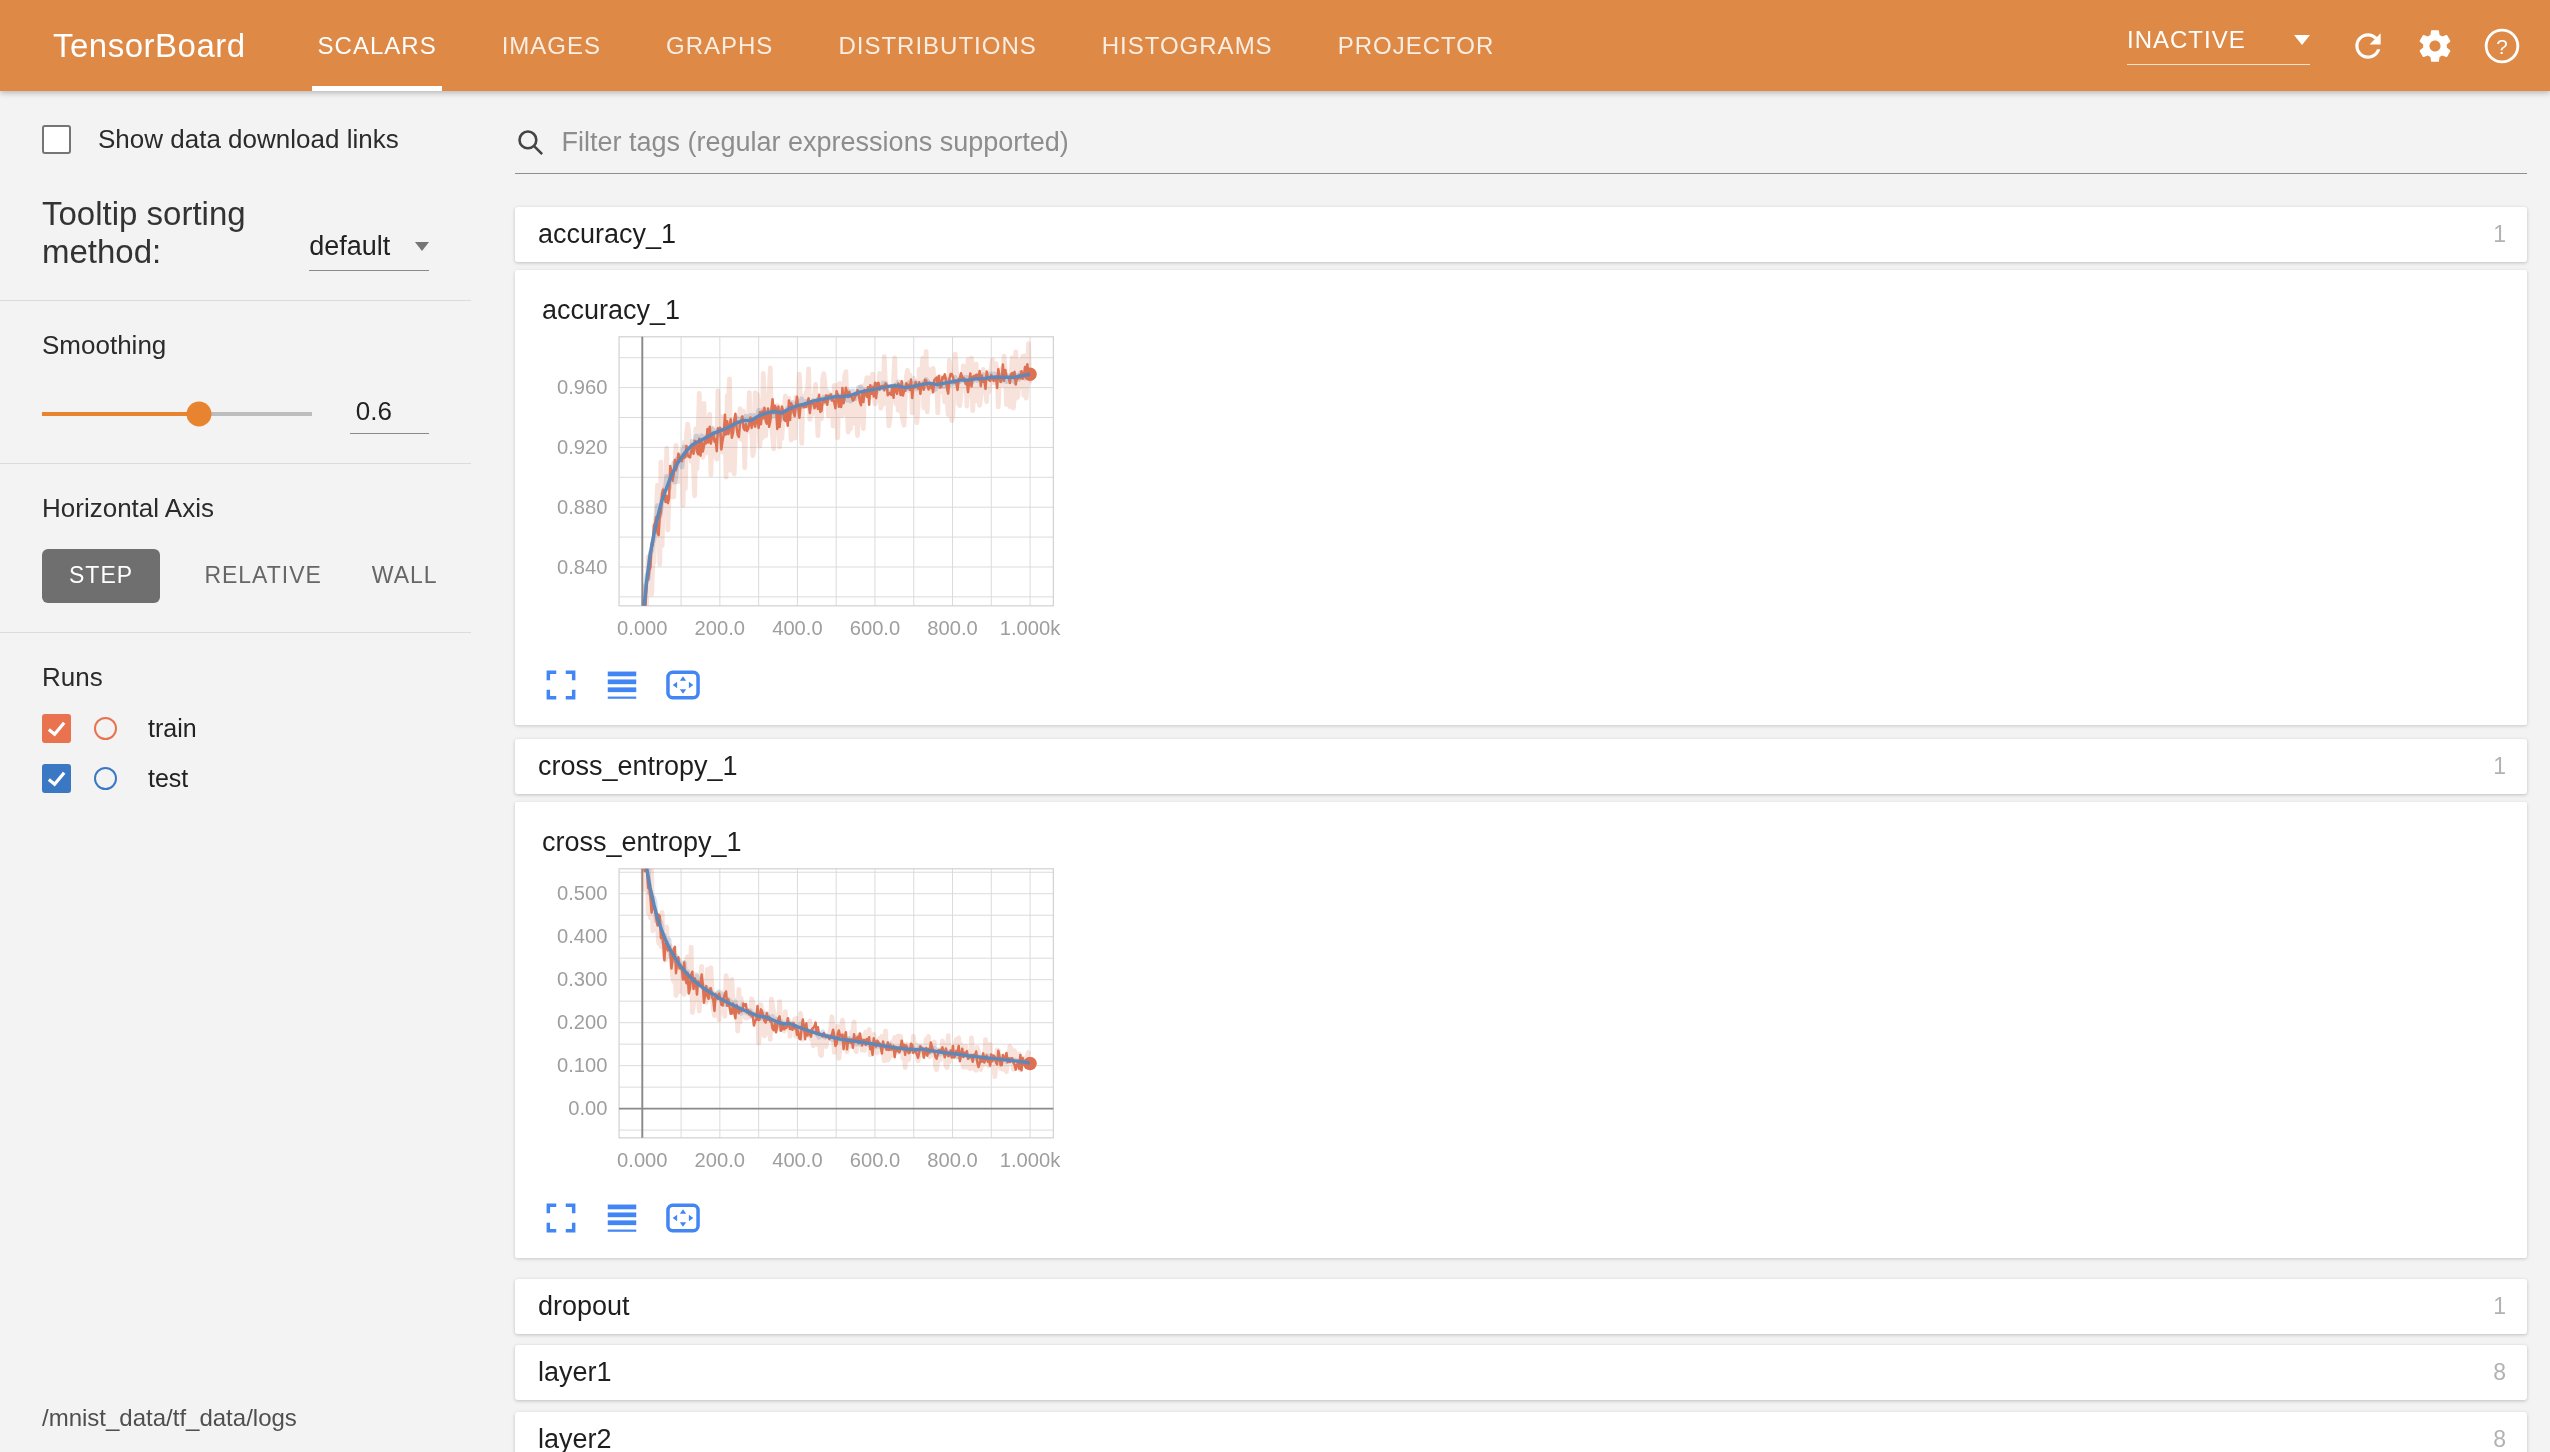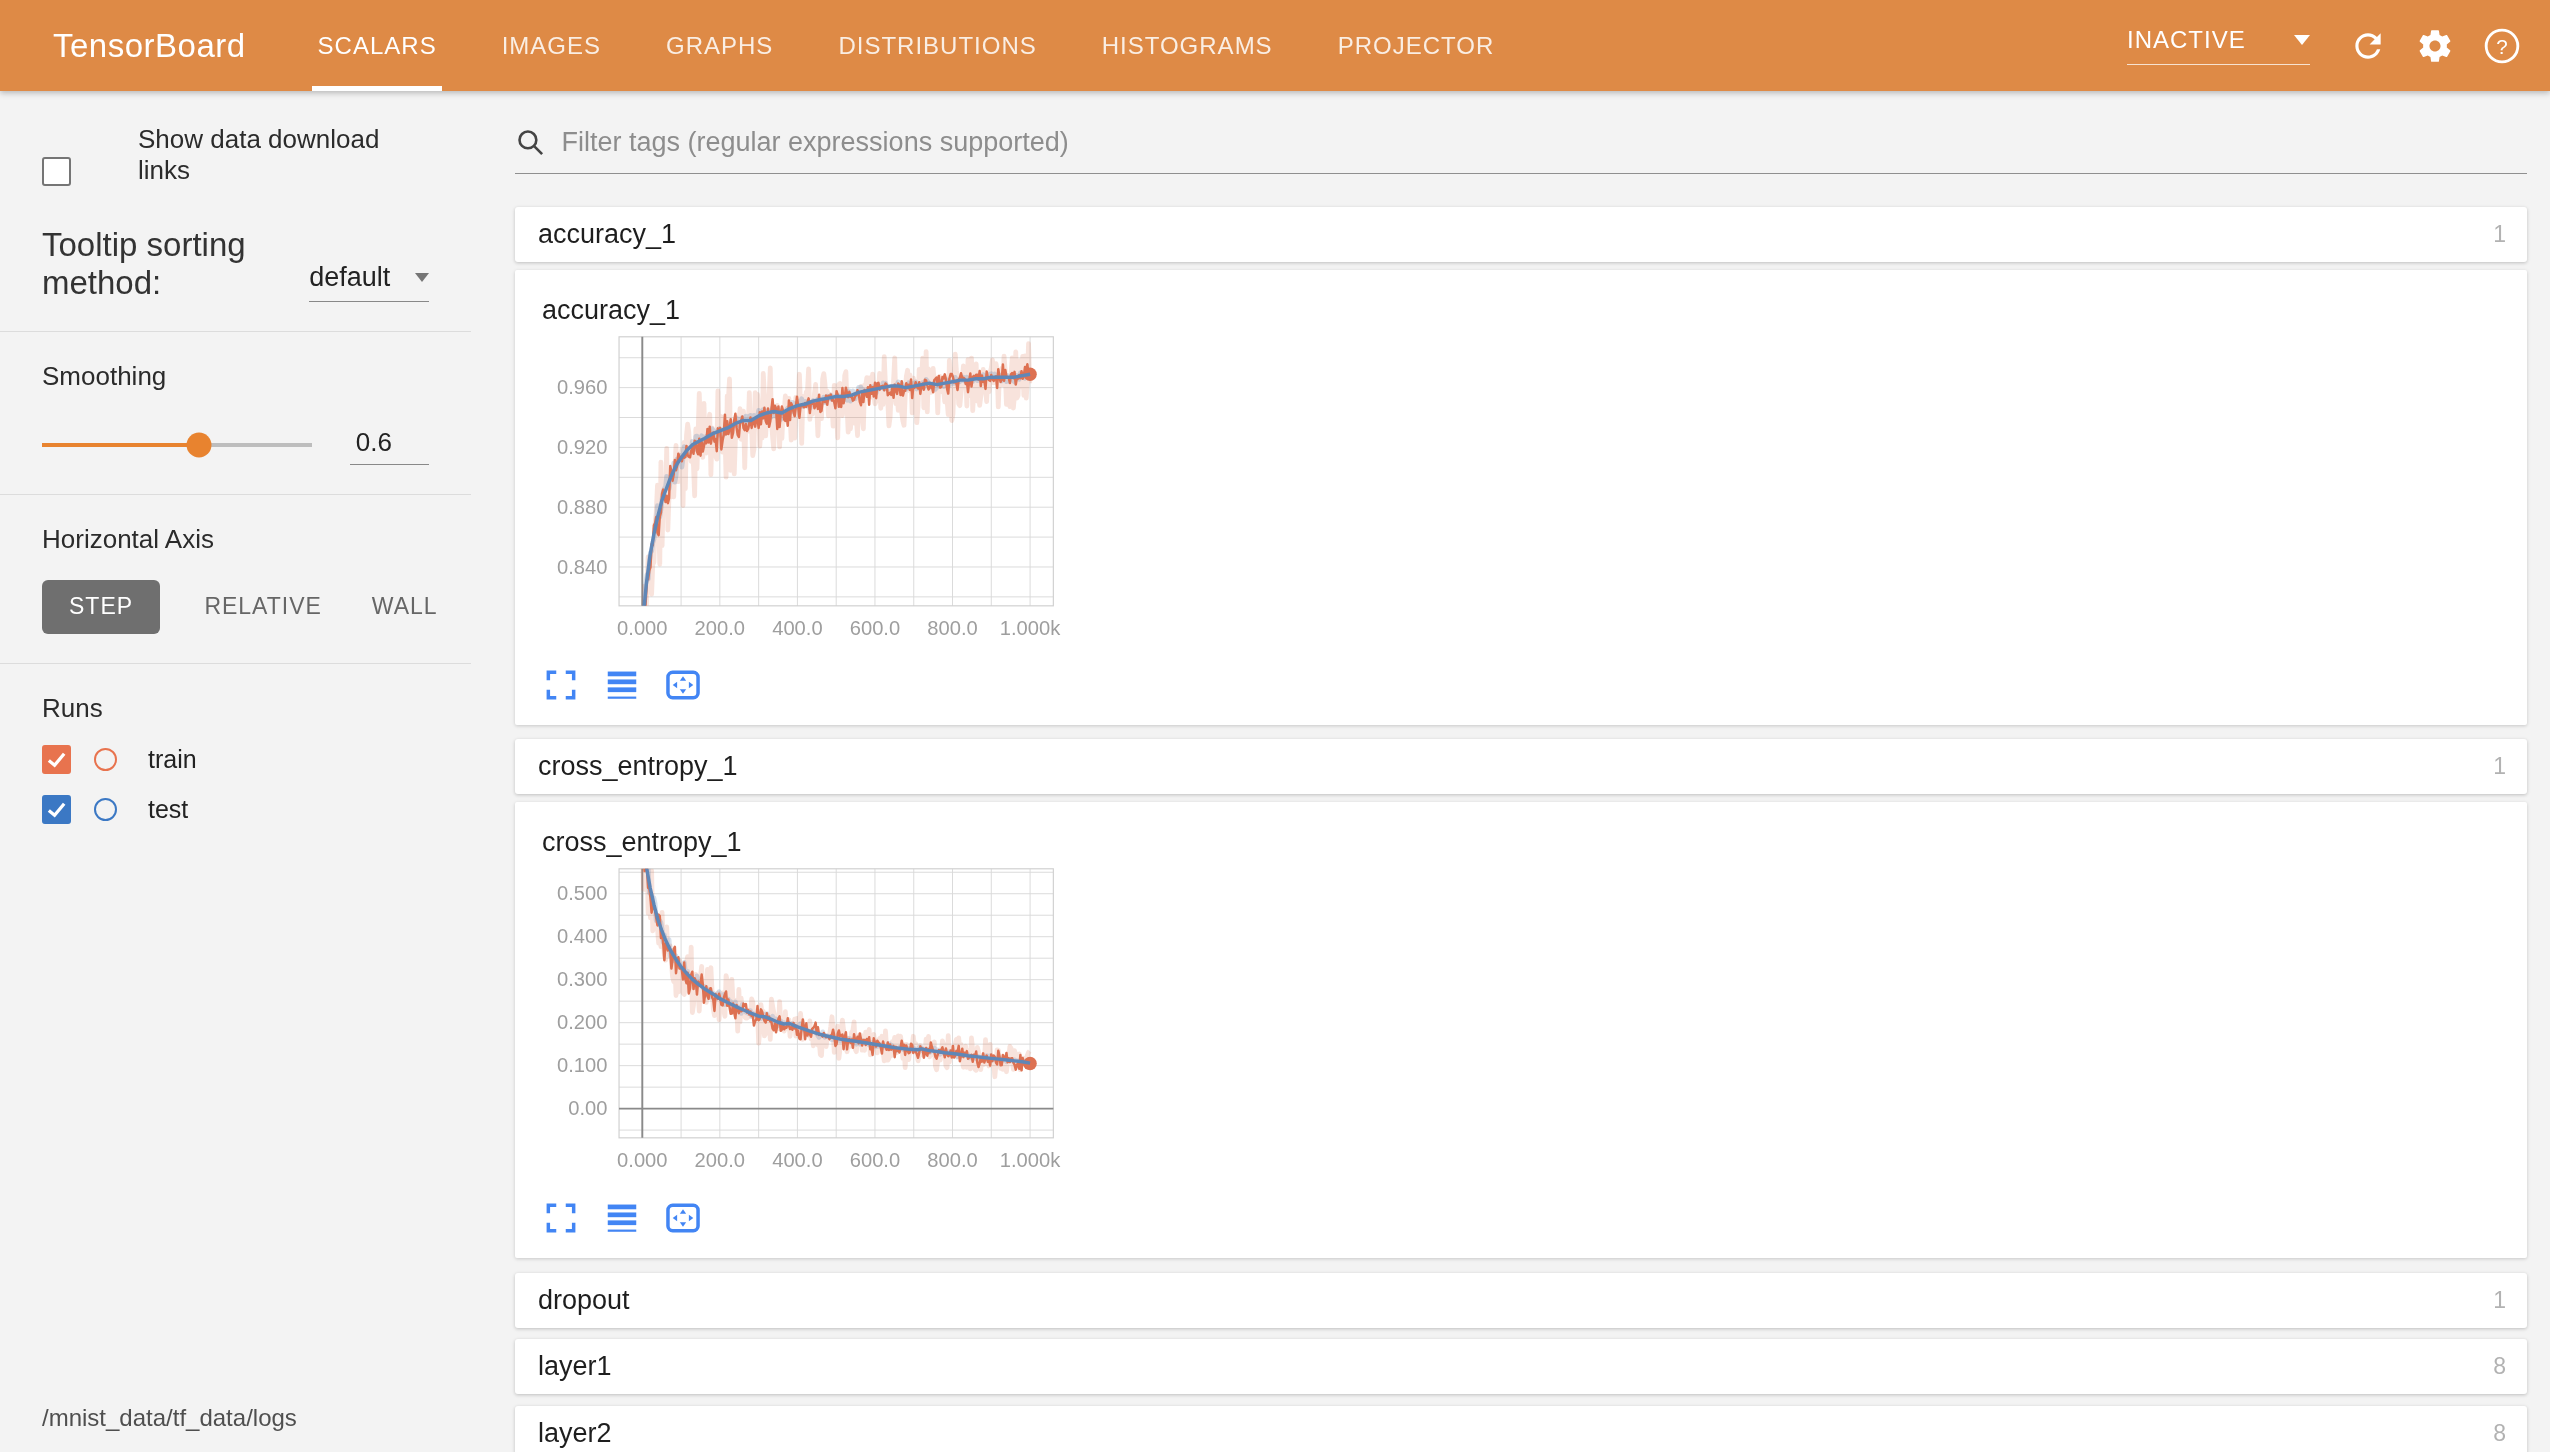--- a/index.html
+++ b/index.html
@@ -23,21 +23,21 @@
               border-top:10.6px solid #fff; }
   .hdr-icon { width:42px; height:42px; margin-left:25px; cursor:pointer; display:flex;
               align-items:center; justify-content:center; }
 
   
   .body-row { display:flex; height:1362px; }
   aside { width:471px; background:#f3f3f3; position:relative; flex:none; padding-top:33px; font-size:26px; color:#2b2b2b; }
   .side-pad { padding:0 42px; }
   .divider { height:1px; background:#dcdcdc; margin:29px 0; }
 
-  .cb-row { display:flex; align-items:flex-end; margin-bottom:15.4px;gap:40px; }
+  .cb-row { display:flex; align-items:center; margin-bottom:15.4px; }
   .cb { width:29px; height:29px; border:2.9px solid #757575; border-radius:2.9px; background:#fff;
         margin-right:27px; flex:none; display:flex; align-items:center; justify-content:center; cursor:pointer; }
   .cb.checked { background:#757575; border-color:#757575; }
   .cb.train { background:var(--c-checkbox_train,#e8734e); border-color:var(--c-checkbox_train,#e8734e); }
   .cb.test  { background:var(--c-checkbox_test,#3b78c4); border-color:var(--c-checkbox_test,#3b78c4); }
   .cb svg { width:23px; height:23px; }
 
   .tooltip-row { display:flex; align-items:flex-end; margin-top:40px; }
   .select { width:159px; border-bottom:1.9px solid #888; display:flex; justify-content:space-between;
             align-items:center; padding-bottom:7.7px; margin-left:17.3px; cursor:pointer; font-size:27px; color:#222; }
@@ -352,21 +352,21 @@
             <rect x="2.5" y="4" width="19" height="16" rx="3" fill="none" stroke="#4285f4" stroke-width="2.2"></rect>
             <path fill="#4285f4" d="M12 6.5 l2 2.8 h-4 z"></path>
             <path fill="#4285f4" d="M12 17.5 l2 -2.8 h-4 z"></path>
             <path fill="#4285f4" d="M5.5 12 l2.8 -2 v4 z"></path>
             <path fill="#4285f4" d="M18.5 12 l-2.8 -2 v4 z"></path>
           </svg>
         </div>
       </div>
     </div>
 
-    <div class="tag-header" style="margin-top:15px;margin-bottom:11.5px;gap:48px;">
+    <div class="tag-header" style="margin-top:21px;margin-bottom:11.5px;gap:48px;">
       <span class="tag-name">dropout</span>
       <span class="tag-count">1</span>
     </div>
     <div class="tag-header" style="margin-bottom:11.5px;">
       <span class="tag-name">layer1</span>
       <span class="tag-count">8</span>
     </div>
     <div class="tag-header">
       <span class="tag-name">layer2</span>
       <span class="tag-count">8</span>

